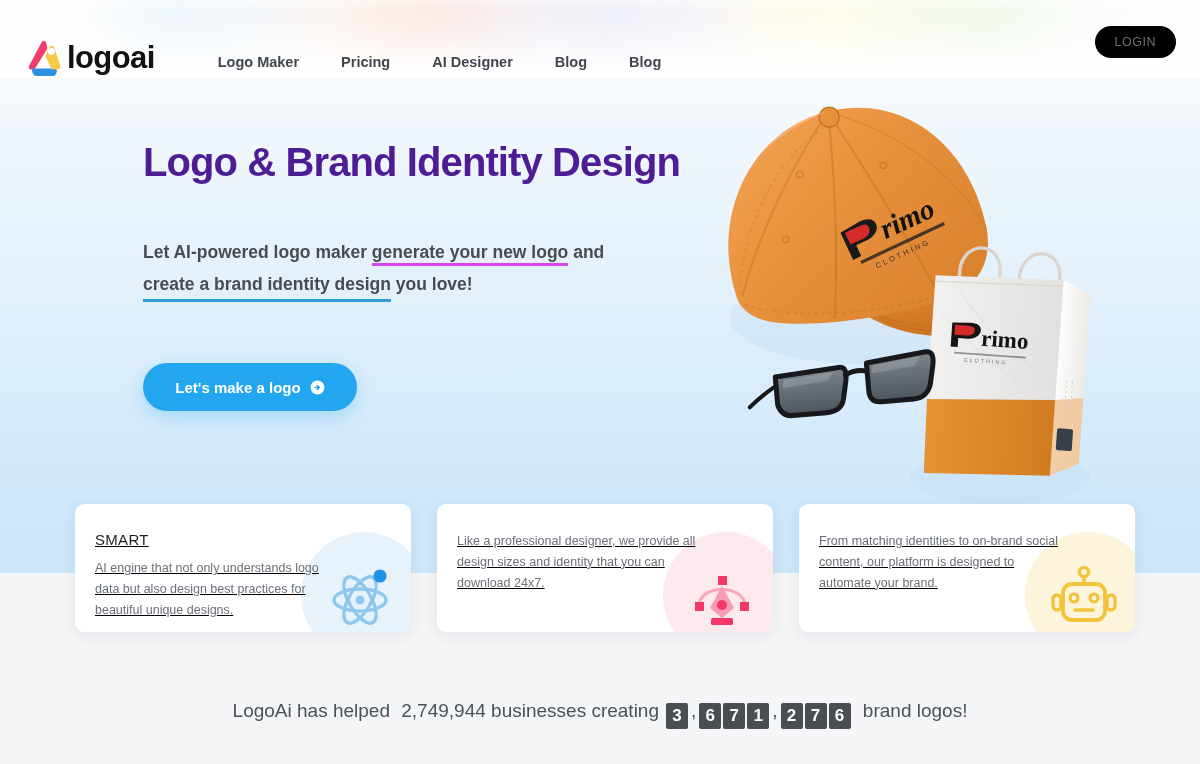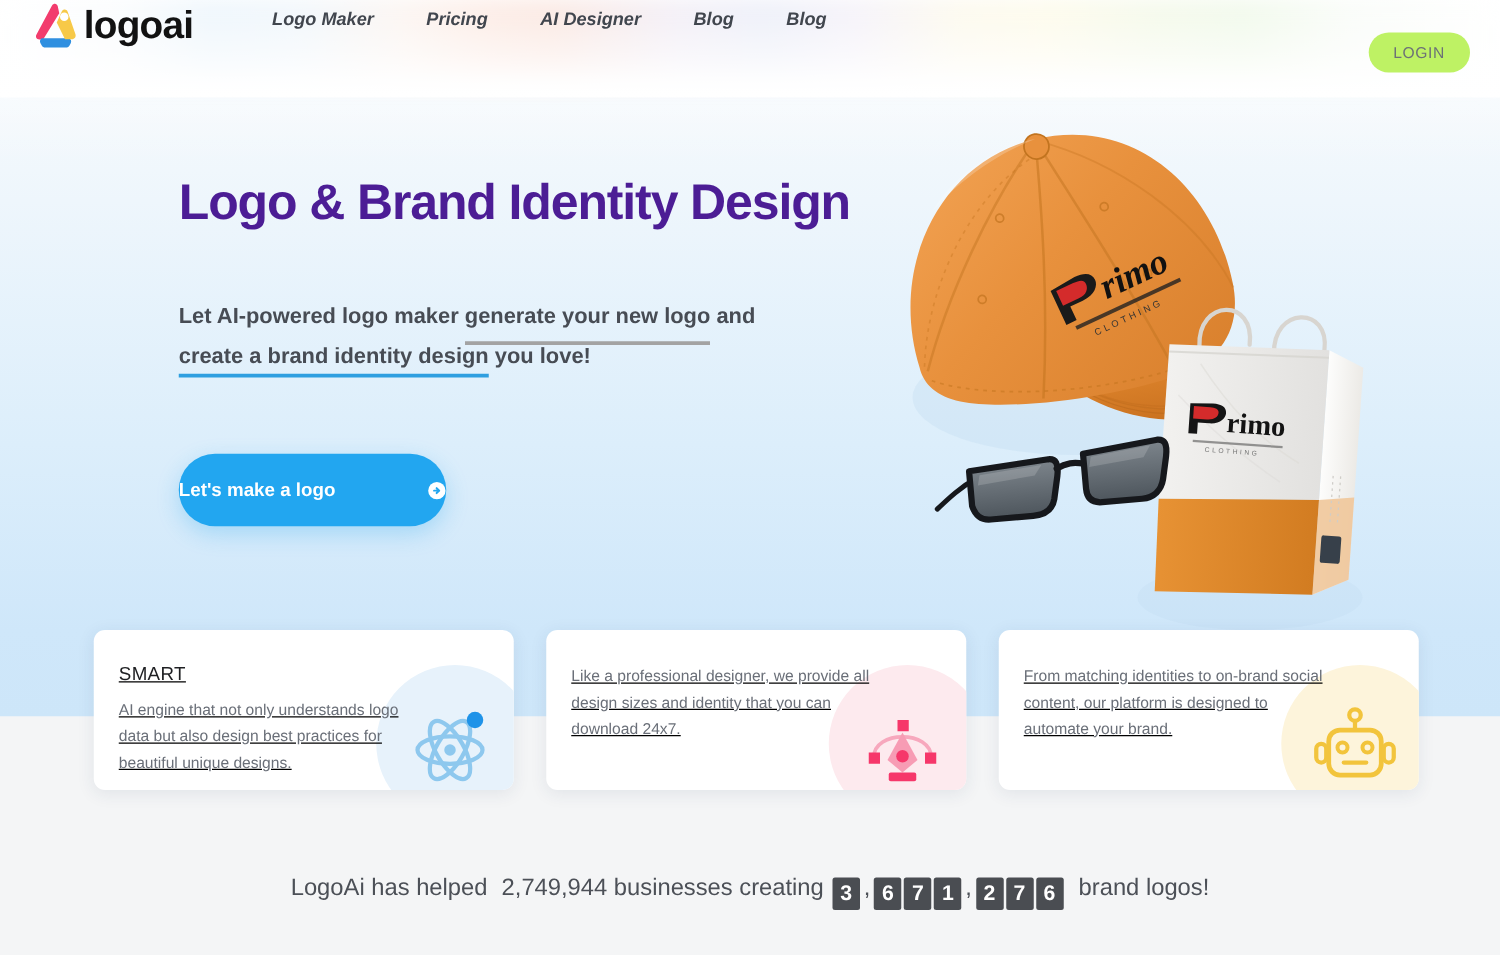--- a/index.html
+++ b/index.html
@@ -33,62 +33,62 @@
     opacity:.85;
   }
   .hero-rainbow-fade {
     position:absolute; left:0; top:0; width:1200px; height:78px;
     background:linear-gradient(to bottom, rgba(255,255,255,.55), rgba(255,255,255,1));
   }
 
   
   .header {
     position:absolute; left:0; top:0; width:1200px; height:78px;
-    display:flex; align-items:flex-start; z-index:30;
+    display:flex; align-items:flex-end; z-index:30;
   }
   .brand { display:flex; align-items:center; margin-left:24px; }
   .brand-mark { width:42px; height:40px; display:block; }
   .brand-word {
     font-size:31px; font-weight:700; color:#121212;
     letter-spacing:-0.6px; margin-left:1px;
   }
-  .nav { display:flex; align-items:center; margin-left:42px;font-style:italic; }
+  .nav { display:flex; align-items:center; margin-left:42px; }
   .nav-item {
     font-size:14.5px; font-weight:700; color:#41464e;
     padding:8px 21px; cursor:pointer; white-space:nowrap;
   }
   .login-btn {
     position:absolute; right:24px; top:26px;
-    background:#bef264; color:#6c7177;
+    background:#000000; color:#6c7177;
     border:none; border-radius:17px;
     font-family:"Liberation Sans", sans-serif;
     font-size:12.5px; font-weight:400; letter-spacing:.5px;
     padding:9px 20px; cursor:pointer;
   }
 
   
   .hero-copy { position:absolute; left:143px; top:140px; z-index:12; width:600px; }
   .hero-title {
     font-size:40px; font-weight:700; color:#4c1d95;
     letter-spacing:-0.9px; line-height:1.1;
   }
   .hero-sub {
     margin-top:52px; font-size:17.5px; font-weight:700;
     color:#474c54; line-height:1.83; max-width:490px;
   }
-  .u-pink { border-bottom:3px solid #a3a3a3; padding-bottom:11px;margin-top:20px; }
+  .u-pink { border-bottom:3px solid #d946ef; padding-bottom:1px;margin-top:20px; }
   .u-blue { border-bottom:3px solid #2f9fe0; padding-bottom:5px; }
 
   .cta {
     position:absolute; left:143px; top:363px; z-index:12;
     background:#22a6f0; color:#fff; border:none;
-    border-radius:32px; width:214px; height:58px;
+    border-radius:32px; width:214px; height:48px;
     font-family:"Liberation Sans", sans-serif;
     font-size:15px; font-weight:700; cursor:pointer;
-    display:flex; align-items:center; justify-content:space-between; gap:9px;
+    display:flex; align-items:center; justify-content:center; gap:9px;
     box-shadow:0 6px 18px rgba(34,166,240,.28);
   }
 
   
   .hero-art { position:absolute; left:700px; top:78px; width:470px; height:440px; z-index:8; }
 
   
   .cards {
     position:absolute; left:75px; top:504px; width:1060px; height:128px;
     display:flex; gap:26px; z-index:20;

